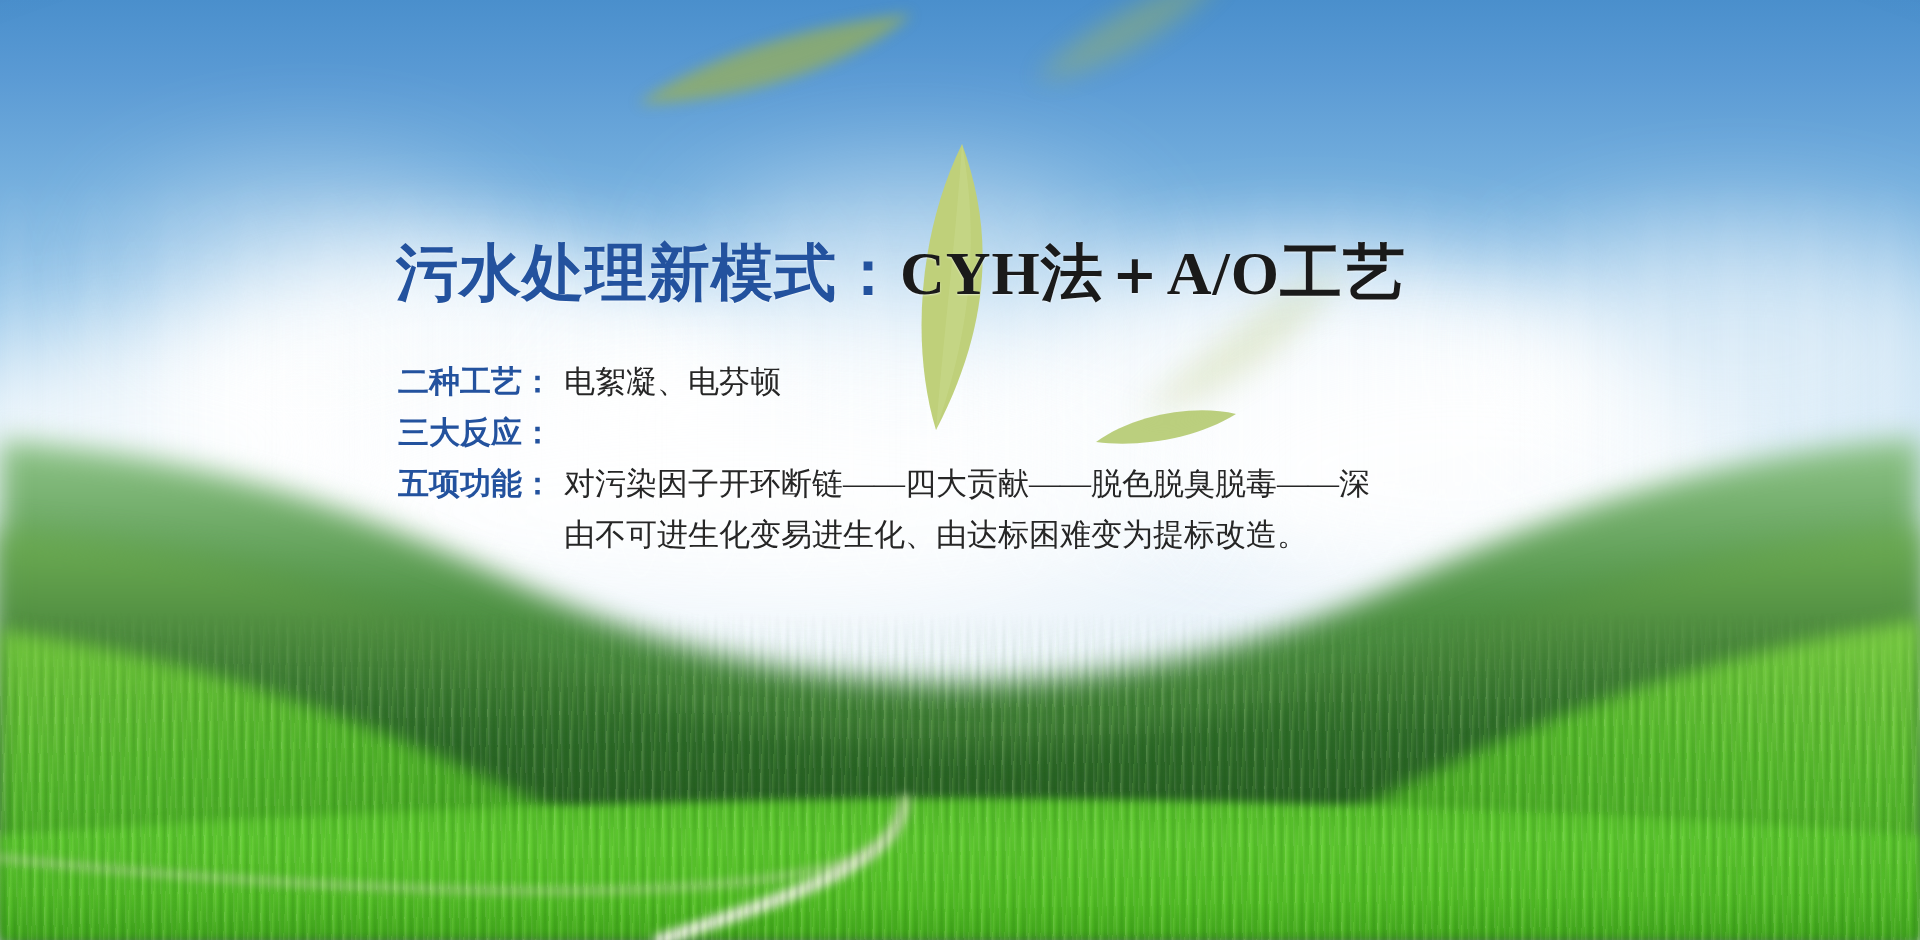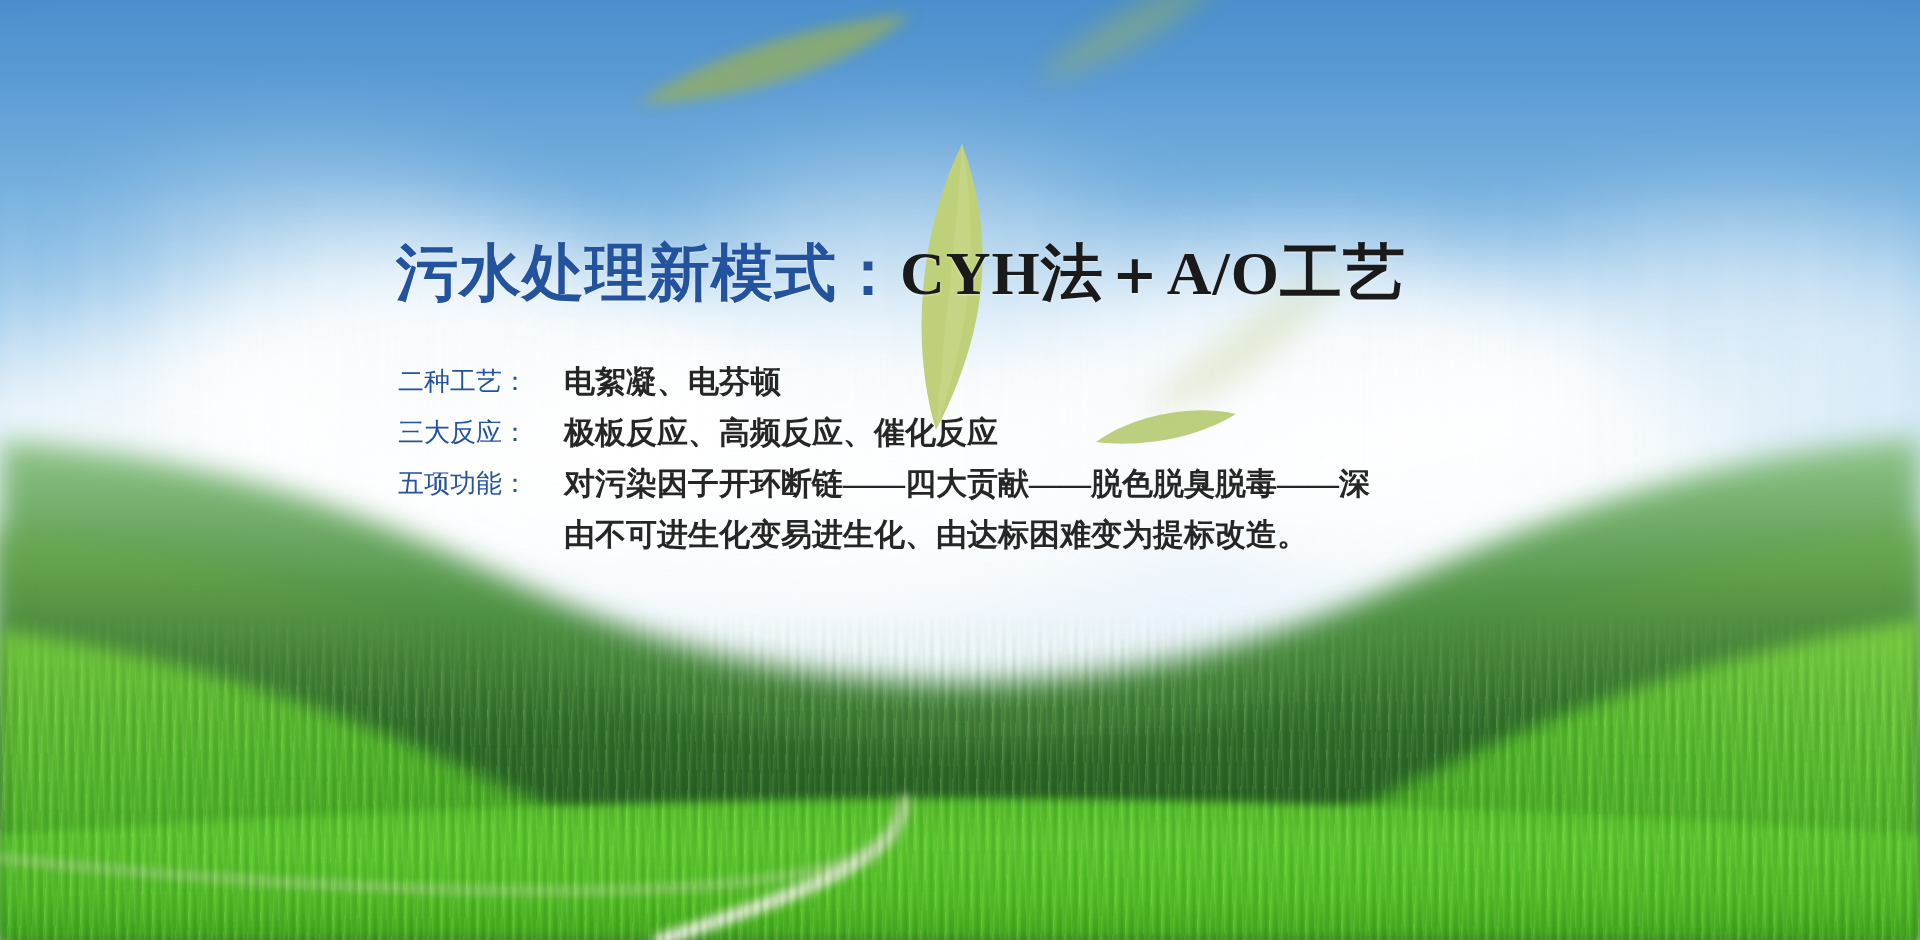--- a/index.html
+++ b/index.html
@@ -132,32 +132,32 @@
   }
   .row {
     display: flex;
     align-items: flex-start;
     height: 51px;
   }
   .row.tall { height: 58px; }
   .label {
     flex: 0 0 166px;
     color: #23529e;
-    font-weight: normal;
-    font-size: 26px;
+    font-weight: bold;
+    font-size: 31px;
     line-height: 40px;
     letter-spacing: 0px;
     text-shadow: 0 1px 2px rgba(255,255,255,0.5);
     white-space: nowrap;
   }
   .label.blank { color: transparent; }
   .body {
     flex: 1 1 auto;
     color: #262626;
-    font-weight: bold;
+    font-weight: normal;
     font-size: 31px;
     line-height: 40px;
     letter-spacing: 0px;
     white-space: nowrap;
     text-shadow: 0 1px 2px rgba(255,255,255,0.45);
   }
 </style>
 </head>
 <body>
 
@@ -288,21 +288,20 @@
 
     <div class="lines">
 
       <div class="row">
         <div class="label">二种工艺：</div>
         <div class="body">电絮凝、电芬顿</div>
       </div>
 
       <div class="row">
         <div class="label">三大反应：</div>
-        <div class="body">极板反应、高频反应、催化反应</div>
       </div>
 
       <div class="row">
         <div class="label">五项功能：</div>
         <div class="body">对污染因子开环断链——四大贡献——脱色脱臭脱毒——深</div>
       </div>
 
       <div class="row tall">
         <div class="label blank">&nbsp;</div>
         <div class="body">由不可进生化变易进生化、由达标困难变为提标改造。</div>

